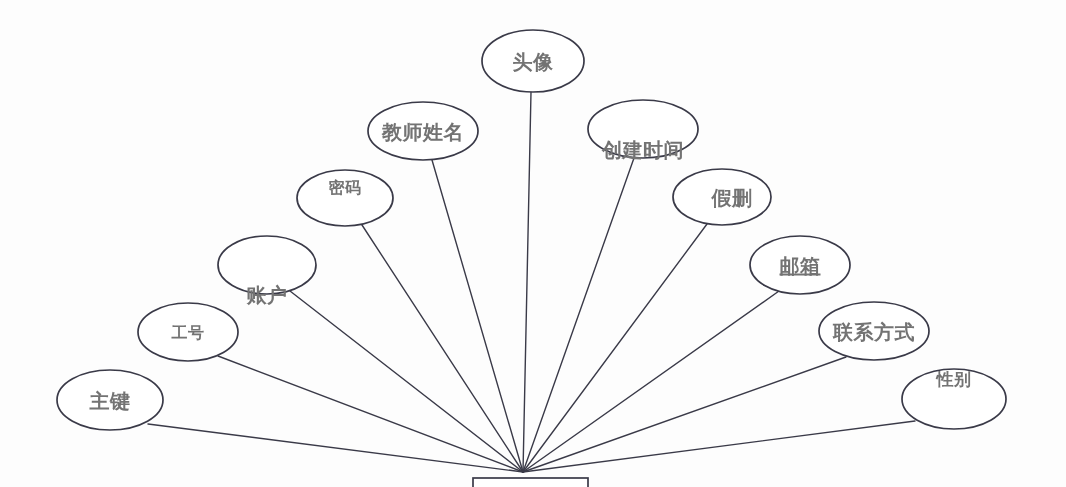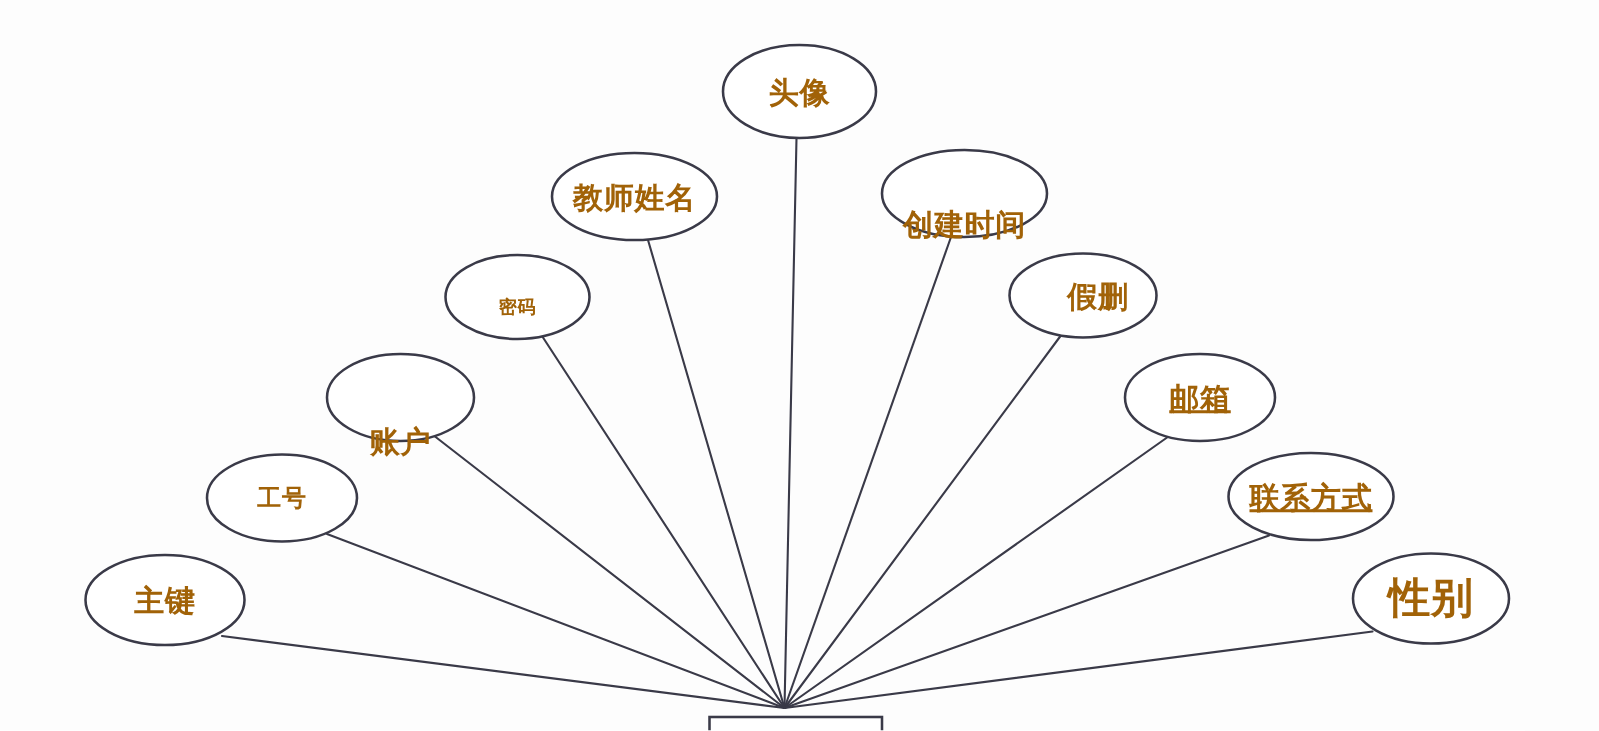--- a/index.html
+++ b/index.html
@@ -21,21 +21,21 @@
     position: absolute;
     left: 0;
     top: 0;
     width: 1066px;
     height: 487px;
   }
   .node-label {
     position: absolute;
     transform: translate(-50%, -50%);
     white-space: nowrap;
-    color: #a16207;
+    color: #737373;
     font-weight: 700;
     letter-spacing: 0.5px;
     text-rendering: geometricPrecision;
     pointer-events: none;
   }
 </style>
 </head>
 <body>
 
 <div id="canvas">
@@ -69,23 +69,23 @@
       </g>
     <g id="entity-layer">
         <rect x="473" y="478" width="115" height="30" fill="#ffffff" stroke="#3a3a48" stroke-width="1.7"></rect>
       </g>
   </svg>
 
   <div id="label-layer">
       <div class="node-label" style="left: 110px; top: 401px; font-size: 20px; font-family: Liberation Mono, monospace;">主键</div>
       <div class="node-label" style="left: 188px; top: 333px; font-size: 16px;">工号</div>
       <div class="node-label" style="left: 267px; top: 266px; font-size: 20px; margin-top: 29px;">账户</div>
-      <div class="node-label" style="left: 345px; top: 205px; font-size: 12px;">密码</div>
+      <div class="node-label" style="left: 345px; top: 188px; font-size: 16px;">密码</div>
       <div class="node-label" style="left: 423px; top: 132px; font-size: 20px;">教师姓名</div>
       <div class="node-label" style="left: 533px; top: 62px; font-size: 20px;">头像</div>
       <div class="node-label" style="left: 643px; top: 130px; font-size: 20px; margin-top: 20px;">创建时间</div>
       <div class="node-label" style="left: 732px; top: 198px; font-size: 20px;">假删</div>
       <div class="node-label" style="left: 800px; top: 266px; font-size: 20px; text-decoration: underline;">邮箱</div>
-      <div class="node-label" style="left: 874px; top: 332px; font-size: 20px; text-decoration: underline;">联系方式</div>
-      <div class="node-label" style="left: 954px; top: 400px; font-size: 28px;">性别</div>
+      <div class="node-label" style="left: 874px; top: 332px; font-size: 20px;">联系方式</div>
+      <div class="node-label" style="left: 954px; top: 380px; font-size: 17px;">性别</div>
     </div>
 
 </div>
 
 </body></html>

